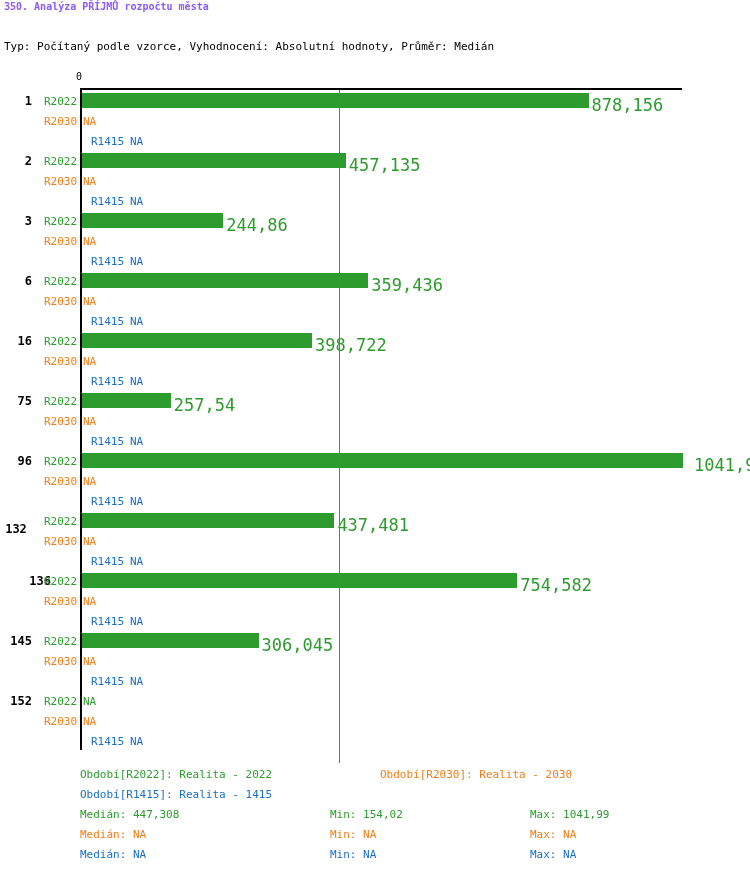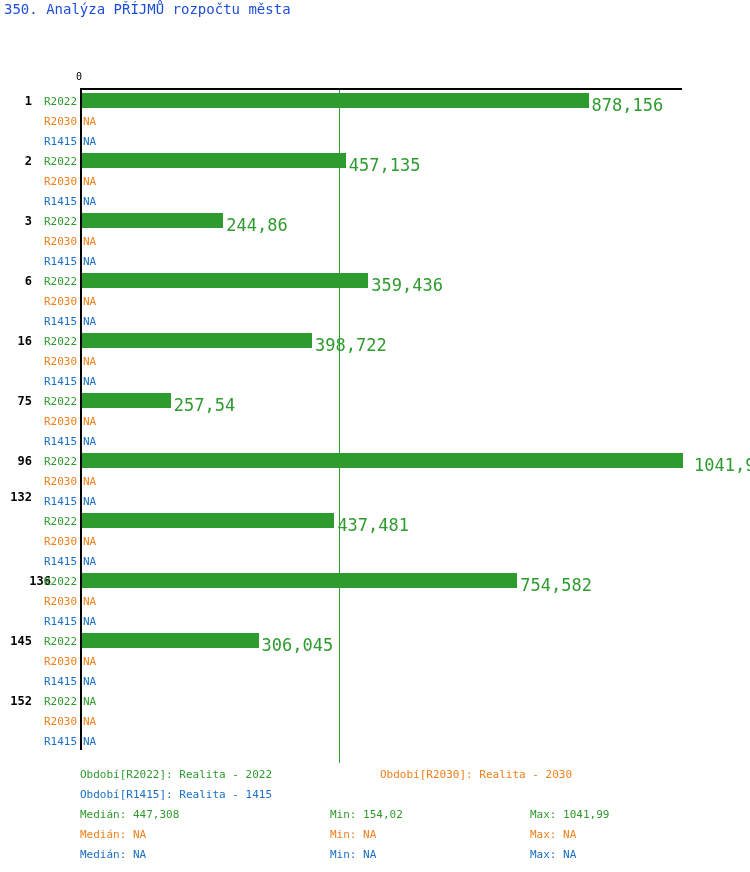--- a/index.html
+++ b/index.html
@@ -6,21 +6,21 @@
   html, body {
     margin: 0; padding: 0;
     width: 750px; height: 872px;
     background: #ffffff;
     font-family: "DejaVu Sans Mono", monospace;
   }
   #root { position: relative; width: 750px; height: 872px; overflow: hidden; }
 
   .title1 {
     position: absolute; left: 4px; top: 1px;
-    font-size: 14px; font-weight: normal; color: #1d4ed8;
+    font-size: 10px; font-weight: bold; color: #8b5cf6;
     white-space: nowrap; letter-spacing: 0px;
   }
   .title2 {
     position: absolute; left: 4px; top: 19px;
     font-size: 14px; font-weight: bold; color: #000000;
     white-space: nowrap;
   }
   .subtitle {
     position: absolute; left: 4px; top: 40px;
     font-size: 11px; color: #000000; white-space: nowrap;
@@ -58,32 +58,33 @@
   }
   .bar-value {
     position: absolute; font-size: 17px; white-space: nowrap;
   }
   .na-value {
     position: absolute; left: 83px; font-size: 11px; white-space: nowrap;
   }
 
   .s-2022 { color: #2d9b2d; }
   .s-2030 { color: #ef7f1a; }
-  .s-1415 { color: #1a6fc4; }
+  .s-1415 { color: #1a6fc4; margin-left: 47px; }
 
   
   .legend { position: absolute; left: 0; top: 760px; width: 750px; }
   .leg-item { position: absolute; font-size: 11px; white-space: nowrap; }
 </style>
 </head>
 <body>
 
 <div id="root">
 
   <div class="title1">350. Analýza PŘÍJMŮ rozpočtu města</div>
+  <div class="subtitle">Typ: Počítaný podle vzorce, Vyhodnocení: Absolutní hodnoty, Průměr: Medián</div>
 
   <div class="plot" id="plot">
     <div class="axis-zero-label">0</div>
     <div class="axis-vline"></div>
     <div class="axis-hline"></div>
   <div class="grp-label" style="left: 0px; top: 34px;">1</div>
       <div class="ser-label s-2022" style="top: 35px;">R2022</div>
       <div class="bar" style="left: 82px; top: 33px; width: 506.608px; background: rgb(45, 155, 45);"></div>
       <div class="bar-value s-2022" style="left: 591.608px; top: 35px;">878,156</div>
       <div class="ser-label s-2030" style="top: 55px;">R2030</div>
@@ -131,21 +132,21 @@
       <div class="ser-label s-1415" style="top: 375px;">R1415</div>
       <div class="na-value s-1415" style="top: 375px;">NA</div>
       <div class="grp-label" style="left: 0px; top: 394px;">96</div>
       <div class="ser-label s-2022" style="top: 395px;">R2022</div>
       <div class="bar" style="left: 82px; top: 393px; width: 601.124px; background: rgb(45, 155, 45);"></div>
       <div class="bar-value s-2022" style="left: 694px; top: 395px;">1041,99</div>
       <div class="ser-label s-2030" style="top: 415px;">R2030</div>
       <div class="na-value s-2030" style="top: 415px;">NA</div>
       <div class="ser-label s-1415" style="top: 435px;">R1415</div>
       <div class="na-value s-1415" style="top: 435px;">NA</div>
-      <div class="grp-label" style="left: 0px; top: 430px;">132</div>
+      <div class="grp-label" style="left: 0px; top: 462px; text-align: center;">132</div>
       <div class="ser-label s-2022" style="top: 455px;">R2022</div>
       <div class="bar" style="left: 82px; top: 453px; width: 252.383px; background: rgb(45, 155, 45);"></div>
       <div class="bar-value s-2022" style="left: 337.383px; top: 455px;">437,481</div>
       <div class="ser-label s-2030" style="top: 475px;">R2030</div>
       <div class="na-value s-2030" style="top: 475px;">NA</div>
       <div class="ser-label s-1415" style="top: 495px;">R1415</div>
       <div class="na-value s-1415" style="top: 495px;">NA</div>
       <div class="grp-label" style="left: 0px; top: 514px; margin-left: 19px;">136</div>
       <div class="ser-label s-2022" style="top: 515px;">R2022</div>
       <div class="bar" style="left: 82px; top: 513px; width: 435.318px; background: rgb(45, 155, 45);"></div>

